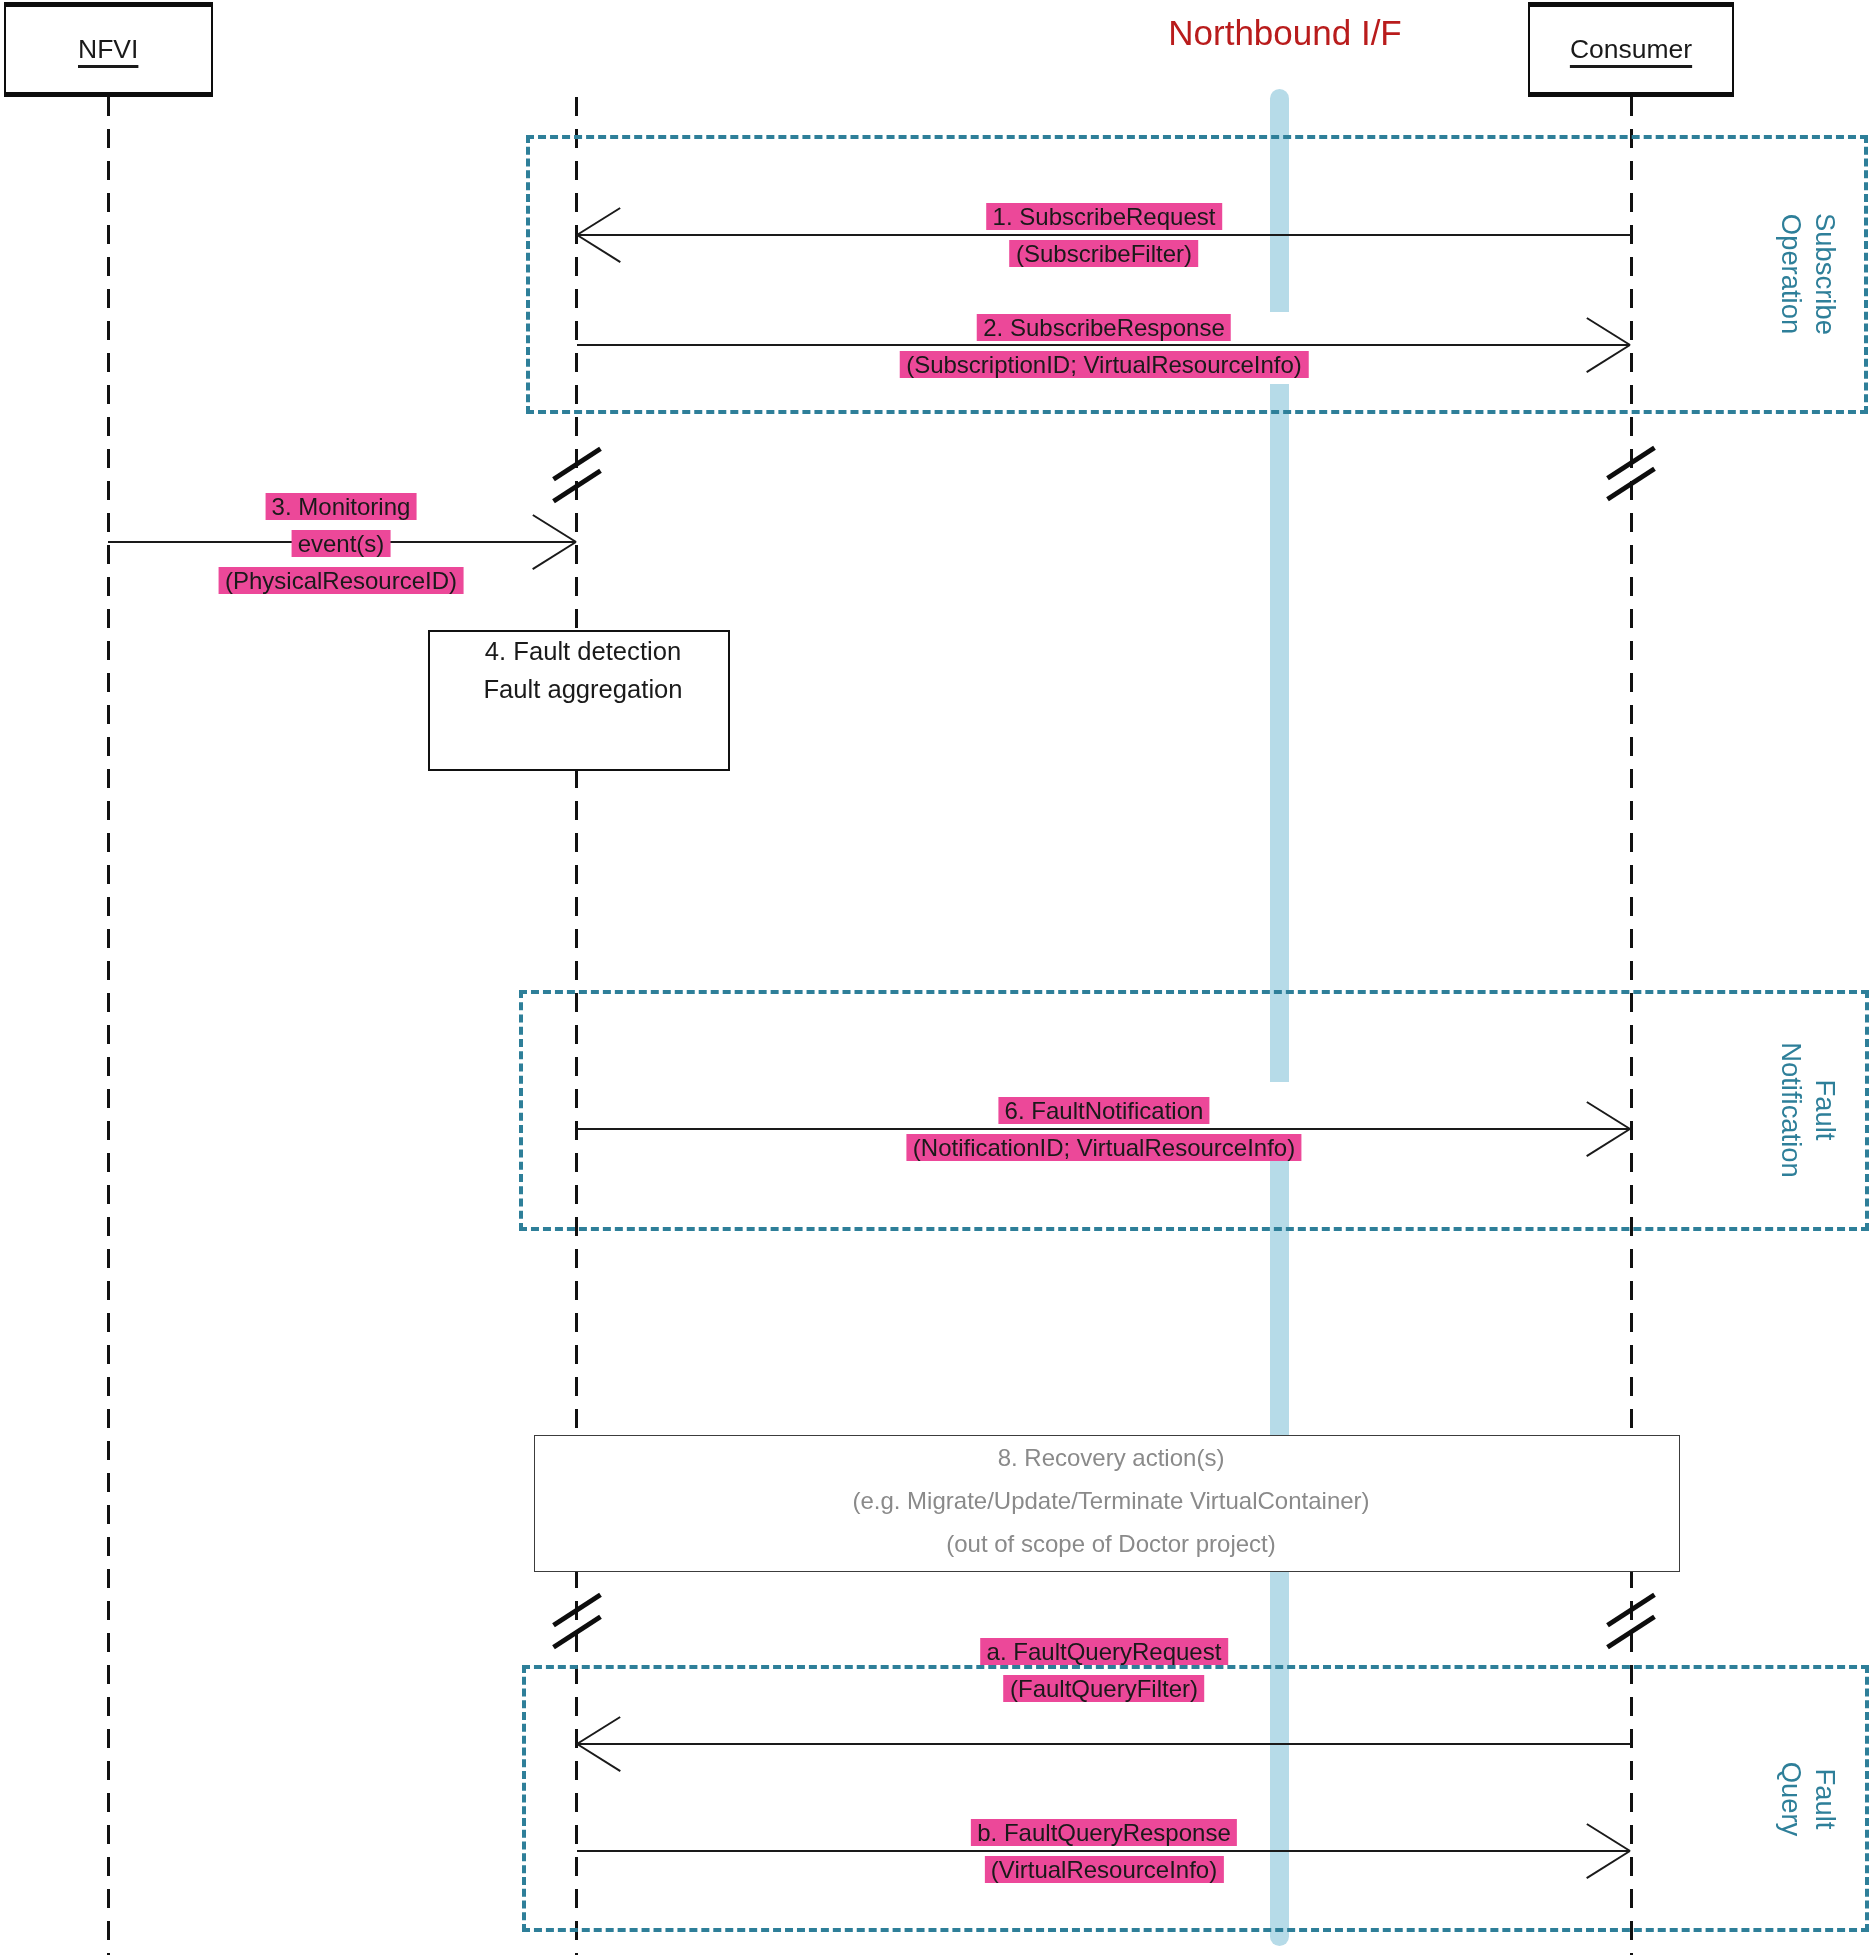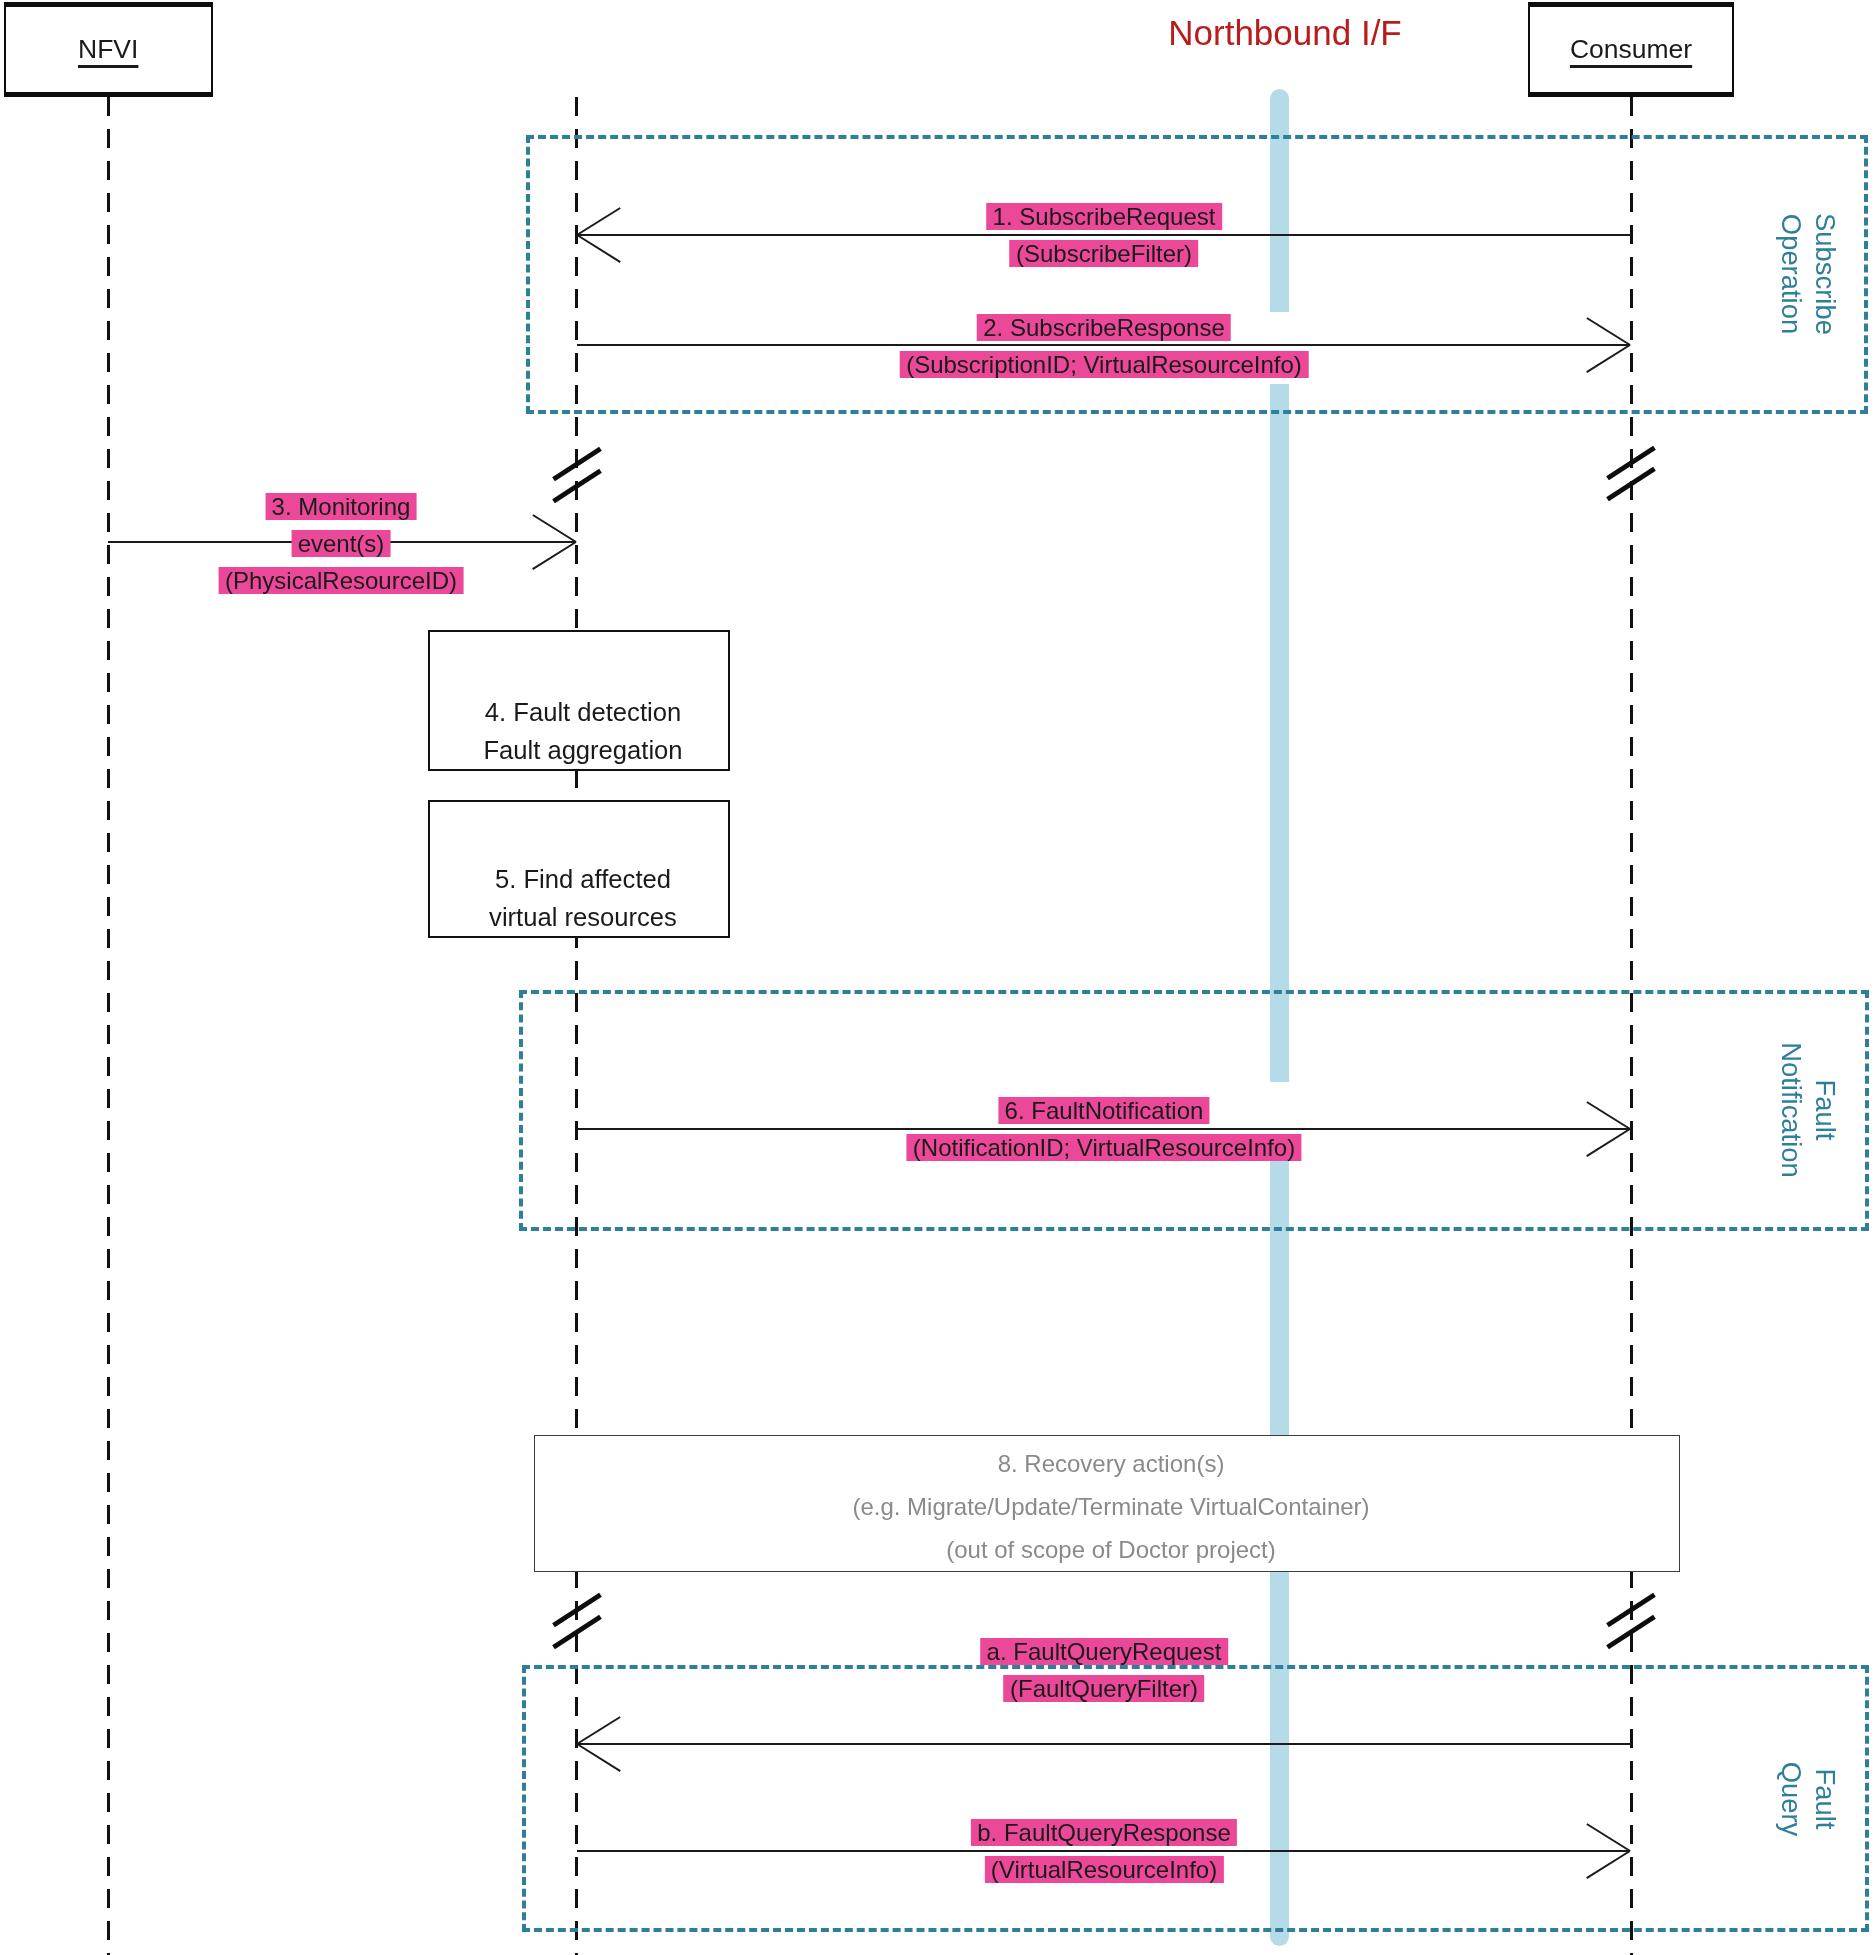--- a/index.html
+++ b/index.html
@@ -40,21 +40,21 @@
   #group-query{left:522px;top:1665px;width:1347px;height:267px;}
   .group-label{position:absolute;z-index:2;color:#2e7f99;font-size:27.4px;line-height:34px;
                text-align:center;white-space:nowrap;}
   #label-subscribe{left:1808px;top:274px;transform:translate(-50%,-50%) rotate(90deg);}
   #label-notification{left:1808px;top:1110px;transform:translate(-50%,-50%) rotate(90deg);}
   #label-query{left:1808px;top:1799px;transform:translate(-50%,-50%) rotate(90deg);}
   .group-label span{display:block;}
 
   
   .act-box{position:absolute;background:#fff;border:2.3px solid #111;box-sizing:border-box;
-           display:flex;flex-direction:column;align-items:center;justify-content:flex-end;
+           display:flex;flex-direction:column;align-items:center;justify-content:flex-start;
            z-index:3;text-align:center;padding-left:8px;}
   .act-box span{display:block;font-size:25.6px;line-height:38px;}
   #box4{left:428px;top:630px;width:302px;height:141px;}
   #box5{left:428px;top:800px;width:302px;height:138px;}
   #box7{left:1526px;top:1276px;width:219px;height:135px;}
   #box8{left:534px;top:1435px;width:1146px;height:137px;border-color:#3c3c3c;border-width:1.8px;}
   #box8 span{color:#8a8a8a;font-size:24px;line-height:43px;}
 
   
   .mline{position:absolute;height:1.8px;background:#1a1a1a;z-index:4;}
@@ -121,24 +121,20 @@
   </div>
   <div class="group-label" id="label-query">
     <span>Fault</span>
     <span>Query</span>
   </div>
 
   <div class="act-box" id="box4">
     <span>4. Fault detection</span>
     <span>Fault aggregation</span>
   </div>
-  <div class="act-box" id="box5">
-    <span>5. Find affected</span>
-    <span>virtual resources</span>
-  </div>
   <div class="act-box" id="box8">
     <span>8. Recovery action(s)</span>
     <span>(e.g. Migrate/Update/Terminate VirtualContainer)</span>
     <span>(out of scope of Doctor project)</span>
   </div>
 
   <div class="mline" id="m1-line"></div>
   <div class="ah l1" style="left:577px;top:234px;"></div>
   <div class="ah l2" style="left:577px;top:234px;"></div>
   <div class="mtext" id="m1-text">

